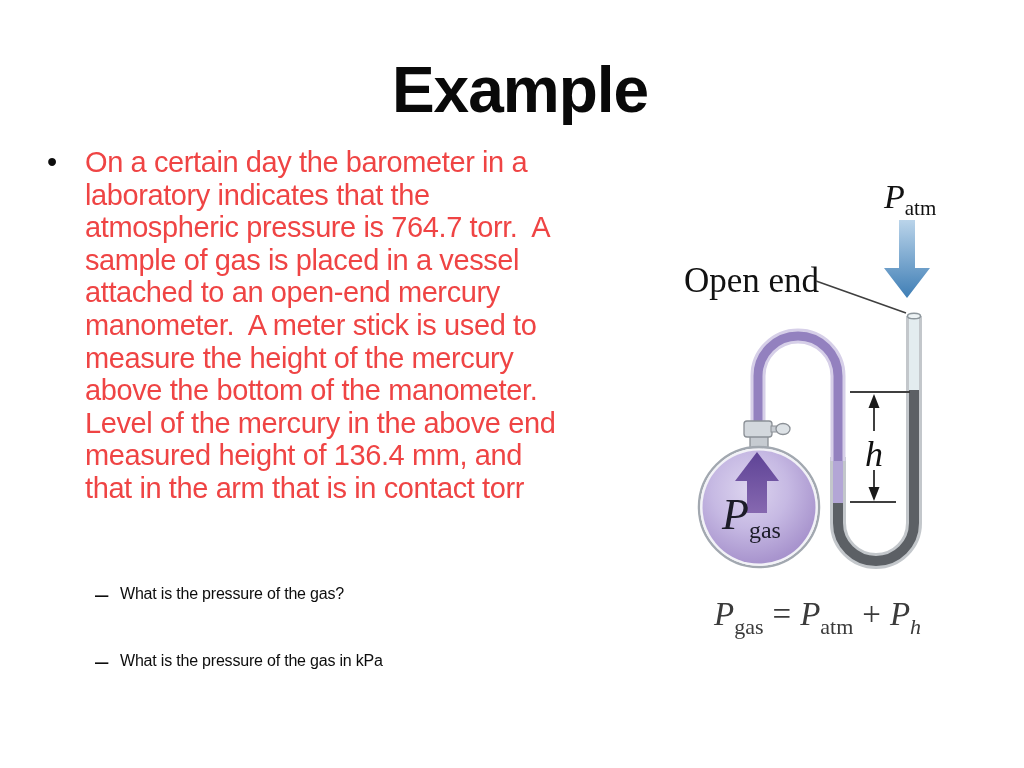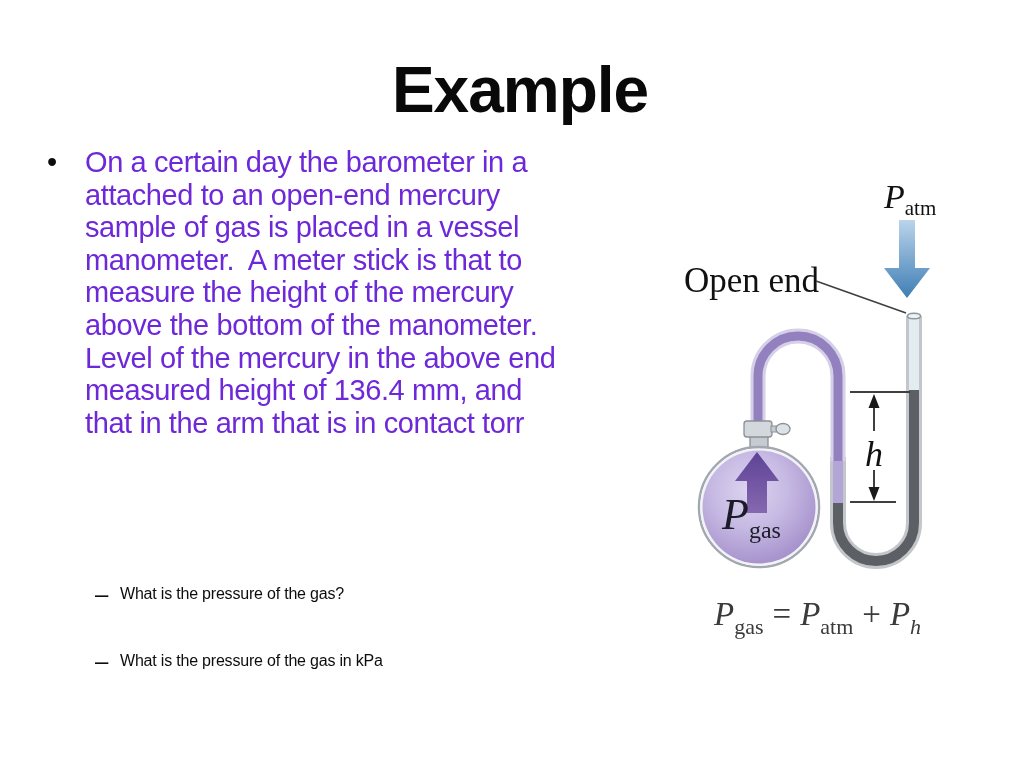--- a/index.html
+++ b/index.html
@@ -12,21 +12,21 @@
     position:absolute;top:54px;left:8px;width:100%;text-align:center;
     font-size:64px;line-height:1.15;color:#090909;font-weight:700;
     letter-spacing:-1px;
   }
   .bullet-block{position:absolute;left:47px;top:146px;width:640px;display:flex;}
   .bullet-marker{
     width:38px;flex:0 0 38px;font-size:29px;line-height:32.6px;color:#0d0d0d;
   }
   .bullet-lines{flex:1;}
   .bullet-line{
-    font-size:29px;line-height:32.6px;white-space:pre;letter-spacing:-0.4px;color:#6d28d9;
+    font-size:29px;line-height:32.6px;white-space:pre;letter-spacing:-0.4px;color:#ef4444;
   }
   .sub-bullet{position:absolute;left:95px;display:flex;}
   .sub-bullet.first{top:580px;}
   .sub-bullet.second{top:647px;}
   .sub-marker{width:25px;flex:0 0 25px;font-size:24px;line-height:28px;}
   .sub-text{font-size:16px;line-height:28px;white-space:pre;letter-spacing:-0.2px;}
   .diagram{position:absolute;left:664px;top:165px;width:345px;height:490px;}
   .serif-label{font-family:"Liberation Serif",serif;}
   .it{font-style:italic;}
 </style>
@@ -34,23 +34,25 @@
 <body>
 
 <div class="slide">
 
   <div class="title">Example</div>
 
   <div class="bullet-block">
     <div class="bullet-marker">•</div>
     <div class="bullet-lines">
       <div class="bullet-line">On a certain day the barometer in a</div>
+      <div class="bullet-line">laboratory indicates that the</div>
+      <div class="bullet-line">atmospheric pressure is 764.7 torr.  A</div>
+      <div class="bullet-line">sample of gas is placed in a vessel</div>
       <div class="bullet-line">attached to an open-end mercury</div>
-      <div class="bullet-line">sample of gas is placed in a vessel</div>
-      <div class="bullet-line">manometer.  A meter stick is that to</div>
+      <div class="bullet-line">manometer.  A meter stick is used to</div>
       <div class="bullet-line">measure the height of the mercury</div>
       <div class="bullet-line">above the bottom of the manometer.</div>
       <div class="bullet-line">Level of the mercury in the above end</div>
       <div class="bullet-line">measured height of 136.4 mm, and</div>
       <div class="bullet-line">that in the arm that is in contact torr</div>
     </div>
   </div>
 
   <div class="sub-bullet first">
     <div class="sub-marker">–</div>

